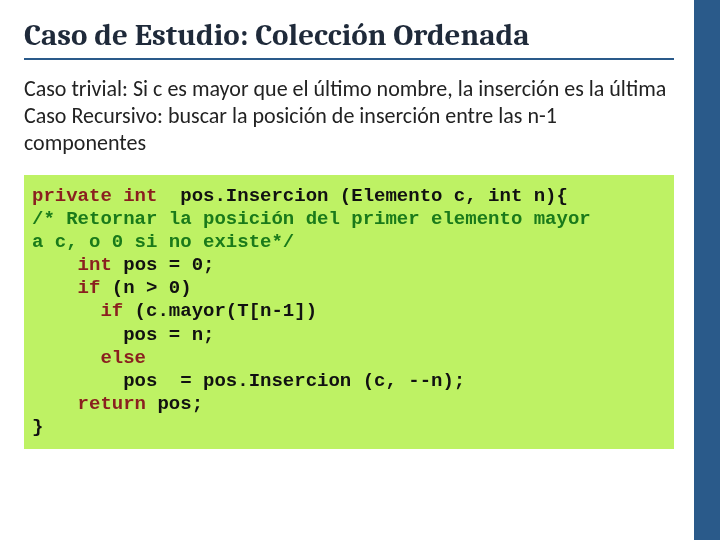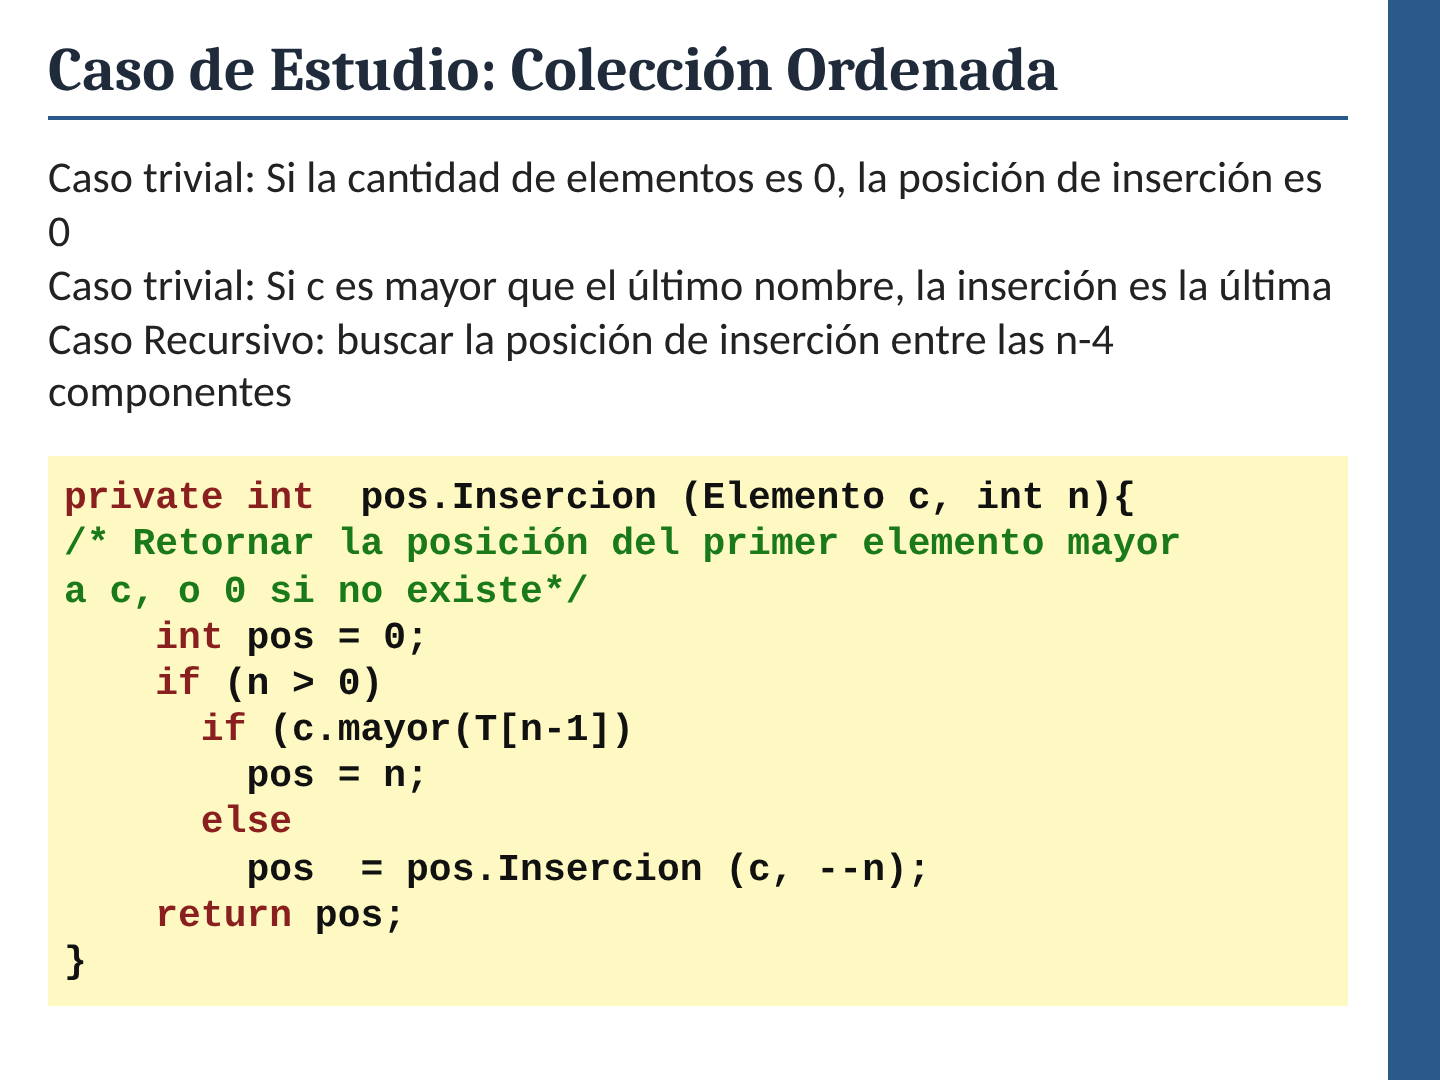--- a/index.html
+++ b/index.html
@@ -46,21 +46,21 @@
   .body-text {
     font-size: 22px;
     color: #222;
     line-height: 1.22;
     margin-bottom: 18px;
   }
   .body-text p {
     margin: 0;
   }
   .code-block {
-    background: #fef9c3;
+    background: #bef264;
     padding: 10px 8px 10px 8px;
     font-family: "Courier New", Courier, monospace;
     font-size: 19px;
     line-height: 1.22;
     font-weight: bold;
     color: #111;
     white-space: pre;
     overflow: hidden;
   }
   .kw   { color: #8a1f1f; }  
@@ -70,23 +70,22 @@
 <body>
 
 <div class="sidebar"></div>
 
 <div class="slide">
 
   <h1 class="title">Caso de Estudio: Colección Ordenada</h1>
   <hr class="title-rule">
 
   <div class="body-text">
-    <p>Caso trivial: Si la cantidad de elementos es 0, la posición de inserción es 0</p>
     <p>Caso trivial: Si c es mayor que el último nombre, la inserción es la última</p>
-    <p>Caso Recursivo: buscar la posición de inserción entre las n-4 componentes</p>
+    <p>Caso Recursivo: buscar la posición de inserción entre las n-1 componentes</p>
   </div>
 
   <div class="code-block"><span class="kw">private int</span><span>  pos.Insercion (Elemento c, int n){</span>
 <span class="cmt">/* Retornar la posición del primer elemento mayor</span>
 <span class="cmt">a c, o 0 si no existe*/</span>
 <span class="kw">    int</span><span> pos = 0;</span>
 <span class="kw">    if</span><span> (n &gt; 0)</span>
 <span class="kw">      if</span><span> (c.mayor(T[n-1])</span>
 <span>        pos = n;</span>
 <span class="kw">      else</span>

